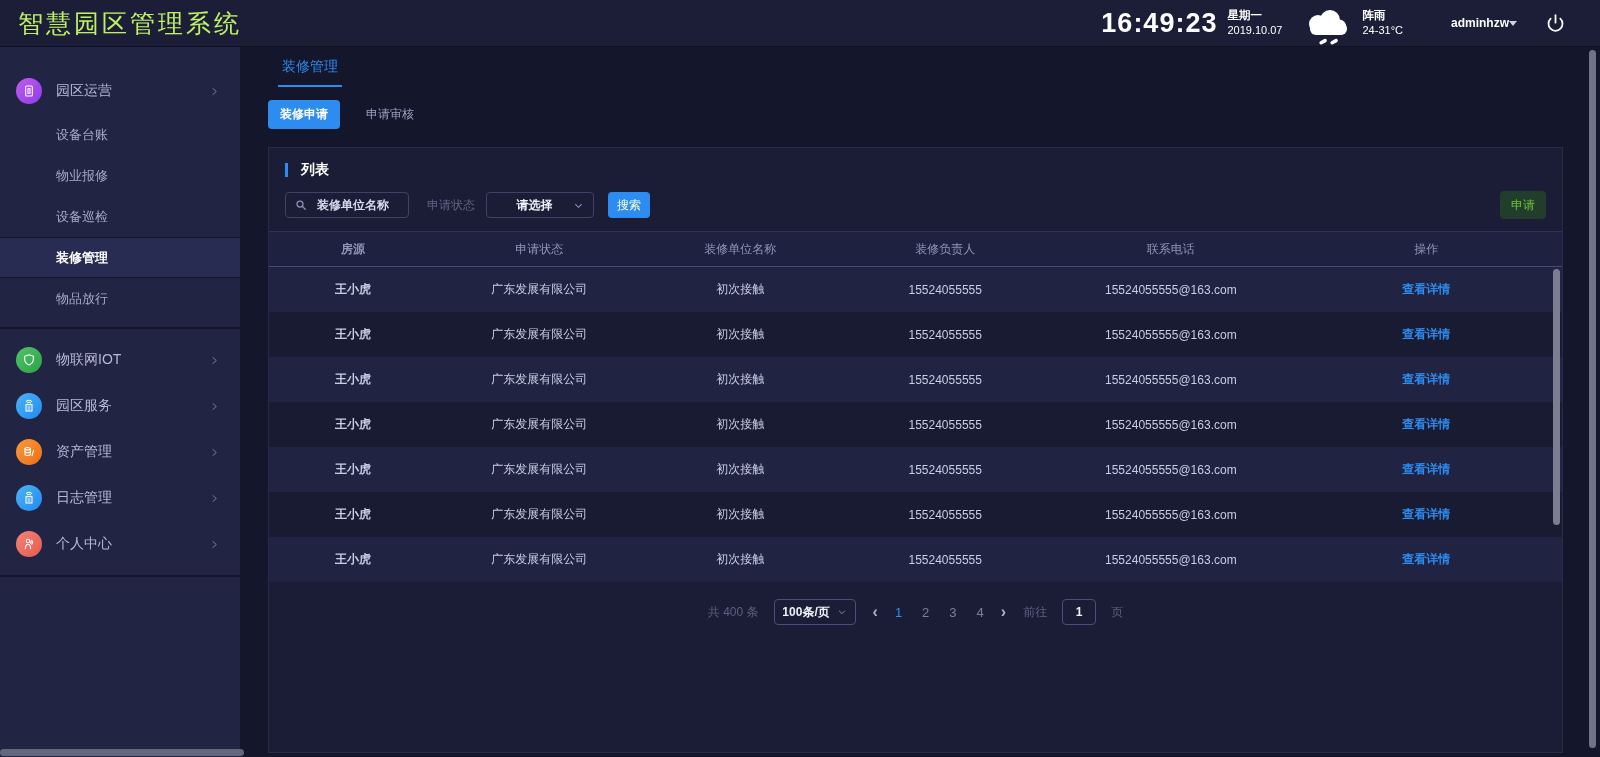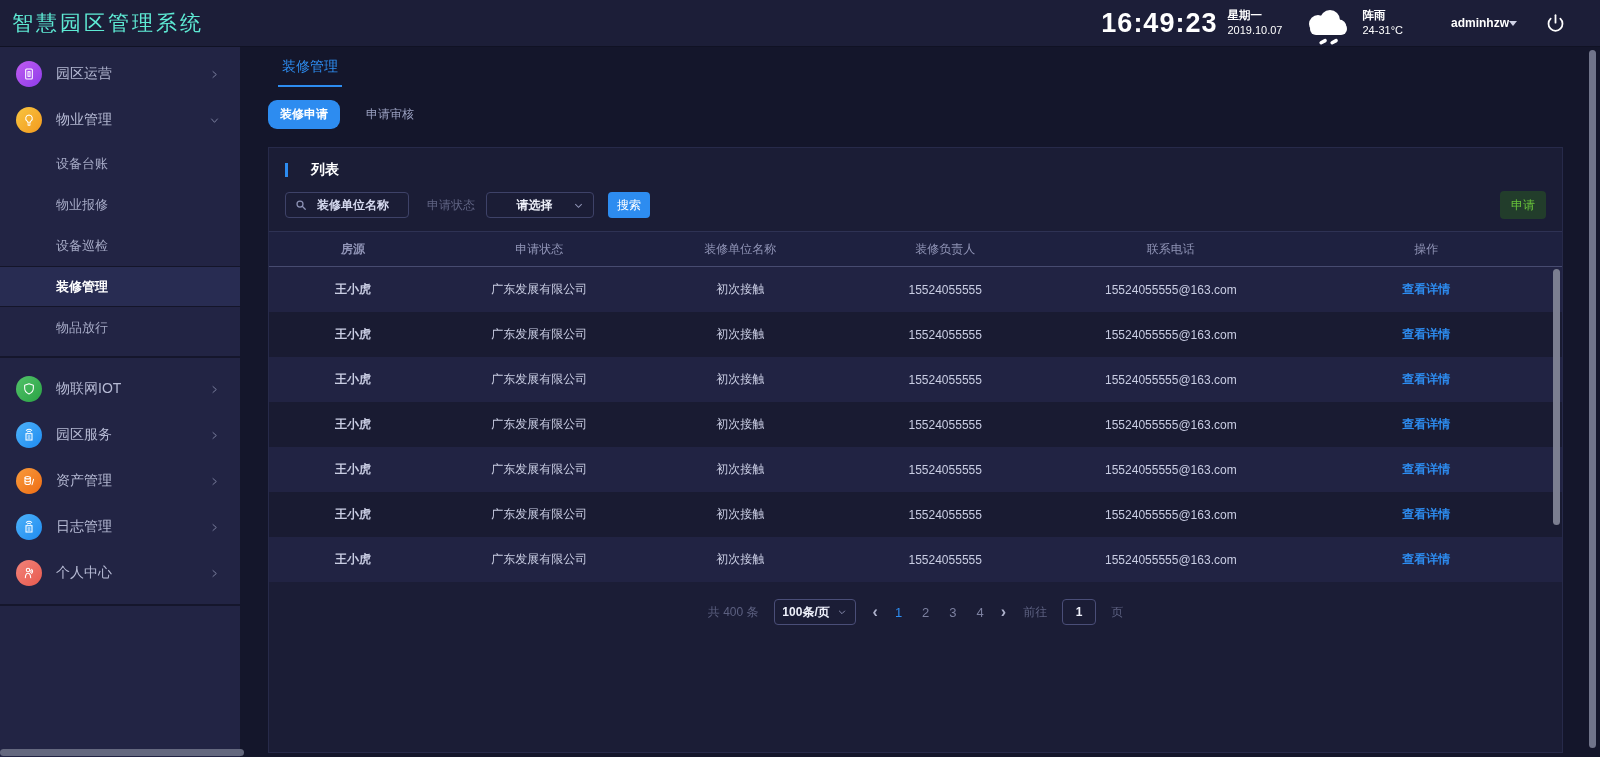--- a/index.html
+++ b/index.html
@@ -5,51 +5,51 @@
   html,body{margin:0;padding:0;}
   body{
     width:1600px;height:757px;overflow:hidden;position:relative;
     background:#14162b;color:#c9cde3;
     font-family:"Liberation Sans","DejaVu Sans",sans-serif;
   }
   svg{display:block;}
   
   .header{position:absolute;top:0;left:0;width:1600px;height:46px;background:#1c1e38;
     border-bottom:1px solid #101224;display:flex;align-items:center;z-index:6;}
-  .app-title{padding-left:12px;font-size:21px;color:#5eead4;letter-spacing:3px;}
+  .app-title{padding-left:18px;font-size:25px;color:#bef264;letter-spacing:3px;}
   .header-right{margin-left:auto;display:flex;align-items:center;padding-right:34px;}
   .clock{font-size:27px;color:#fff;font-weight:600;letter-spacing:1px;}
   .two-line{display:flex;flex-direction:column;line-height:1.3;font-size:11px;color:#fff;margin-left:10px;}
   .two-line .tl-top{font-weight:bold;font-size:11.5px;}
   .weather-cloud{margin-left:14px;position:relative;top:5px;}
   .user{display:flex;align-items:center;color:#fff;font-size:12px;font-weight:bold;margin-left:48px;cursor:pointer;}
   .caret{width:0;height:0;border-left:4px solid transparent;border-right:4px solid transparent;border-top:5px solid #d0d3e6;}
   .power{margin-left:28px;cursor:pointer;}
   
-  .sidebar{position:absolute;top:46px;left:0;bottom:0;width:240px;background:#222444;padding-top:5px;box-sizing:border-box;}
+  .sidebar{position:absolute;top:46px;left:0;bottom:0;width:240px;background:#222444;padding-top:22px;box-sizing:border-box;}
   .side-item{height:46px;display:flex;align-items:center;padding:0 20px 0 16px;color:#b6bad4;font-size:14px;cursor:pointer;}
   .icon-circle{width:26px;height:26px;border-radius:50%;display:flex;align-items:center;justify-content:center;margin-right:14px;flex:none;}
   .ic-purple{background:linear-gradient(135deg,#c05cf0,#8d3cea);}
   .ic-yellow{background:linear-gradient(135deg,#f8c541,#f39a1e);}
   .ic-blue{background:linear-gradient(135deg,#4eb2f9,#1e8bf0);}
   .ic-green{background:linear-gradient(135deg,#52c26a,#2aa344);}
   .ic-orange{background:linear-gradient(135deg,#f89b3c,#ef6d14);}
   .ic-red{background:linear-gradient(135deg,#f2837a,#e85a4e);}
   .side-chev{margin-left:auto;}
   .sub-item{height:41px;display:flex;align-items:center;padding-left:56px;color:#a6aac6;font-size:13px;cursor:pointer;box-sizing:border-box;}
   .sub-item.active{background:#282c52;border-top:1px solid #141529;border-bottom:1px solid #141529;color:#fff;font-weight:bold;}
   .side-divider{height:2px;background:#15162c;margin:8px 0;}
   
   .main{position:absolute;left:240px;top:46px;right:0;bottom:0;background:#14162b;}
   .page-tab{display:inline-block;margin:12px 0 0 38px;color:#2d8cf0;font-size:14px;padding:0 4px 9px;border-bottom:2px solid #2d8cf0;cursor:pointer;}
   .subtabs{display:flex;align-items:center;margin:13px 0 0 28px;gap:14px;}
   .subtab{font-size:12px;color:#9aa0c0;padding:6px 12px;cursor:pointer;}
-  .subtab.active{background:#2d8cf0;color:#fff;border-radius:9px;font-weight:bold;}
+  .subtab.active{background:#2d8cf0;color:#fff;border-radius:4px;font-weight:bold;}
   .panel{margin:18px 37px 0 28px;height:606px;background:#1b1d36;border:1px solid #272a4a;box-sizing:border-box;position:relative;}
-  .panel-title{display:flex;align-items:center;padding:13px 16px 11px;color:#fff;font-size:14px;font-weight:bold;gap:23px;}
+  .panel-title{display:flex;align-items:center;padding:13px 16px 11px;color:#fff;font-size:14px;font-weight:bold;gap:13px;}
   .title-bar{width:3px;height:14px;background:#2d8cf0;}
   .filter-row{display:flex;align-items:center;padding:1px 16px 0;height:28px;}
   .search-input{width:124px;height:26px;border:1px solid #3e4268;border-radius:4px;display:flex;align-items:center;padding:0 9px;box-sizing:border-box;cursor:text;}
   .search-ph{font-size:12px;color:#d6daf0;font-weight:bold;flex:1;text-align:center;}
   .flabel{font-size:12px;color:#5f6382;margin:0 11px 0 18px;}
   .select{width:108px;height:26px;border:1px solid #3e4268;border-radius:4px;display:flex;align-items:center;padding:0 9px;box-sizing:border-box;cursor:pointer;}
   .select-val{flex:1;text-align:center;font-size:12px;color:#eef0fa;font-weight:bold;}
   .btn-blue{margin-left:14px;width:42px;height:26px;background:#2d8cf0;color:#fff;border:none;border-radius:4px;font-size:12px;cursor:pointer;font-family:inherit;}
   .btn-green{margin-left:auto;width:46px;height:28px;background:#223d2b;color:#67c23a;border:none;border-radius:4px;font-size:12px;cursor:pointer;font-family:inherit;}
   .table{margin-top:12px;}
@@ -123,35 +123,20 @@
           <rect x="10.5" y="8.5" width="3" height="7"></rect>
       </svg>
     </span>
     <span>园区运营</span>
     <span class="side-chev">
       <svg width="11" height="11" viewBox="0 0 24 24" fill="none" stroke="#7f83a2" stroke-width="2">
           <polyline points="8 5 16 12 8 19"></polyline>
         </svg>
     </span>
   </div>
-  <div class="side-item">
-    <span class="icon-circle ic-yellow">
-      <svg width="16" height="16" viewBox="0 0 24 24" fill="none" stroke="#fff" stroke-width="1.6" stroke-linecap="round">
-        <path d="M12 4.5a5 5 0 0 1 2.8 9.1c-.6.5-.8 1-.8 1.9h-4c0-.9-.2-1.4-.8-1.9A5 5 0 0 1 12 4.5z"></path>
-        <line x1="10" y1="18" x2="14" y2="18"></line>
-          <line x1="10.7" y1="20" x2="13.3" y2="20"></line>
-      </svg>
-    </span>
-    <span>物业管理</span>
-    <span class="side-chev">
-      <svg width="11" height="11" viewBox="0 0 24 24" fill="none" stroke="#7f83a2" stroke-width="2">
-          <polyline points="5 8 12 16 19 8"></polyline>
-        </svg>
-    </span>
-  </div>
   <div class="sub-item">设备台账</div>
   <div class="sub-item">物业报修</div>
   <div class="sub-item">设备巡检</div>
   <div class="sub-item active">装修管理</div>
   <div class="sub-item">物品放行</div>
   <div class="side-divider"></div>
   <div class="side-item">
     <span class="icon-circle ic-green">
       <svg width="16" height="16" viewBox="0 0 24 24" fill="none" stroke="#fff" stroke-width="1.6" stroke-linejoin="round">
         <path d="M12 4l6.5 2.2v4.8c0 4.2-2.6 7-6.5 8.5-3.9-1.5-6.5-4.3-6.5-8.5V6.2z"></path>

